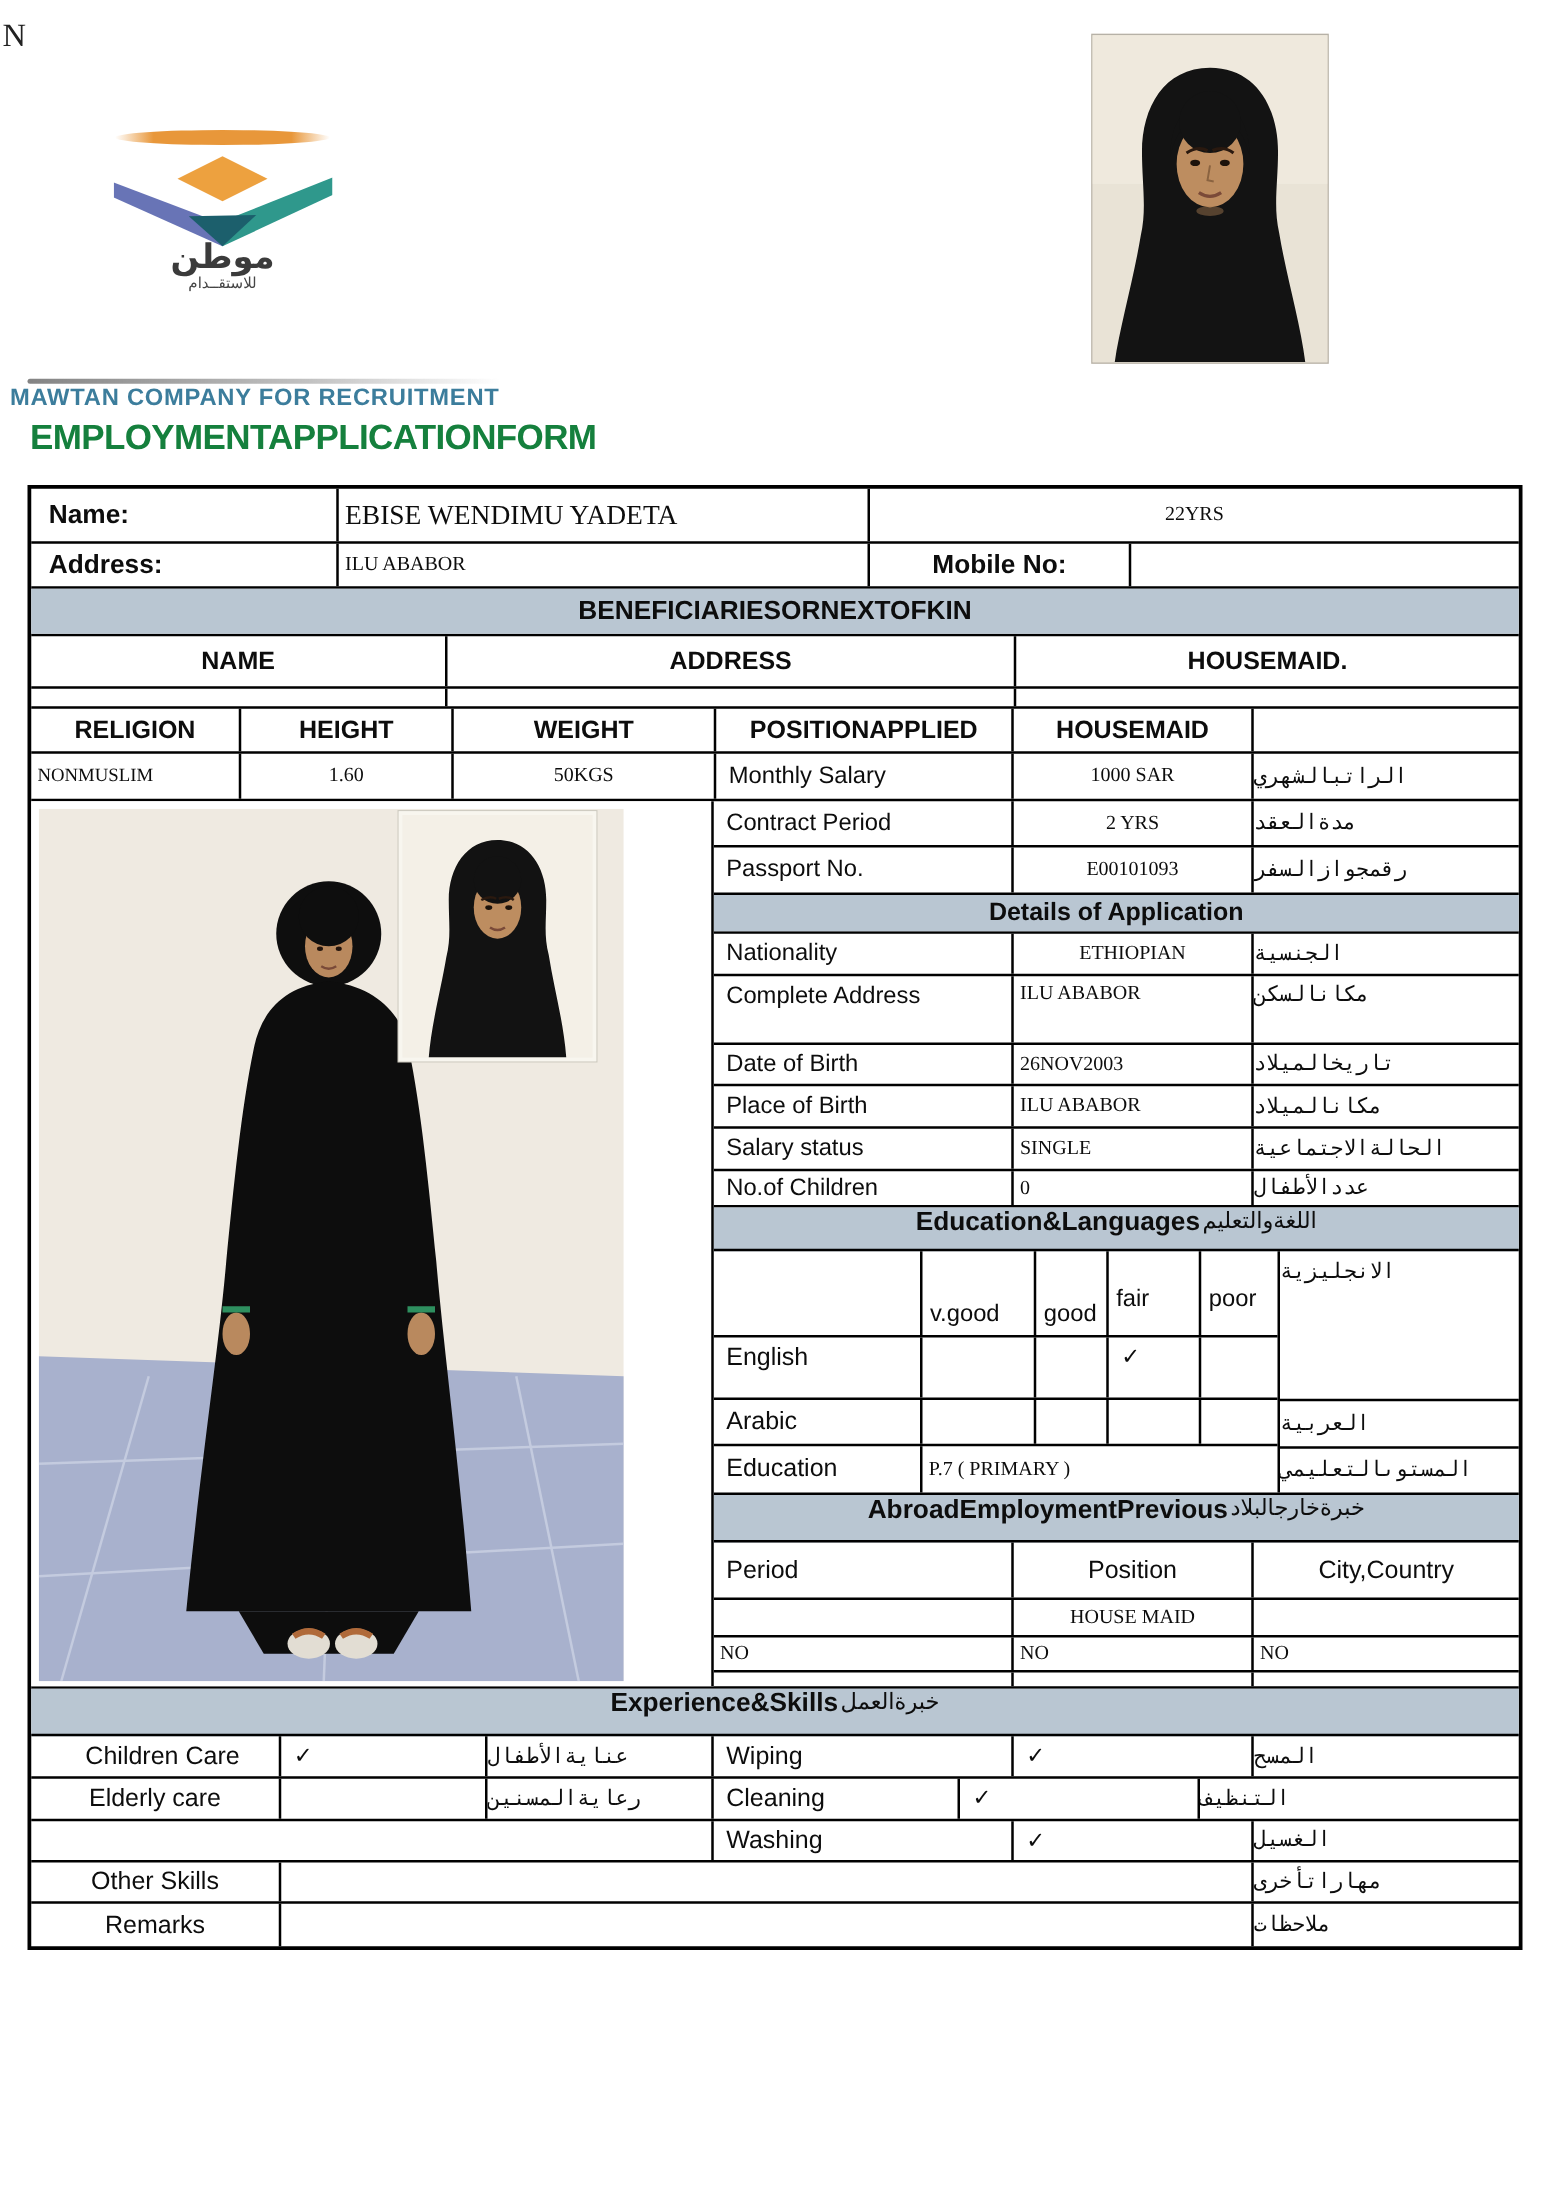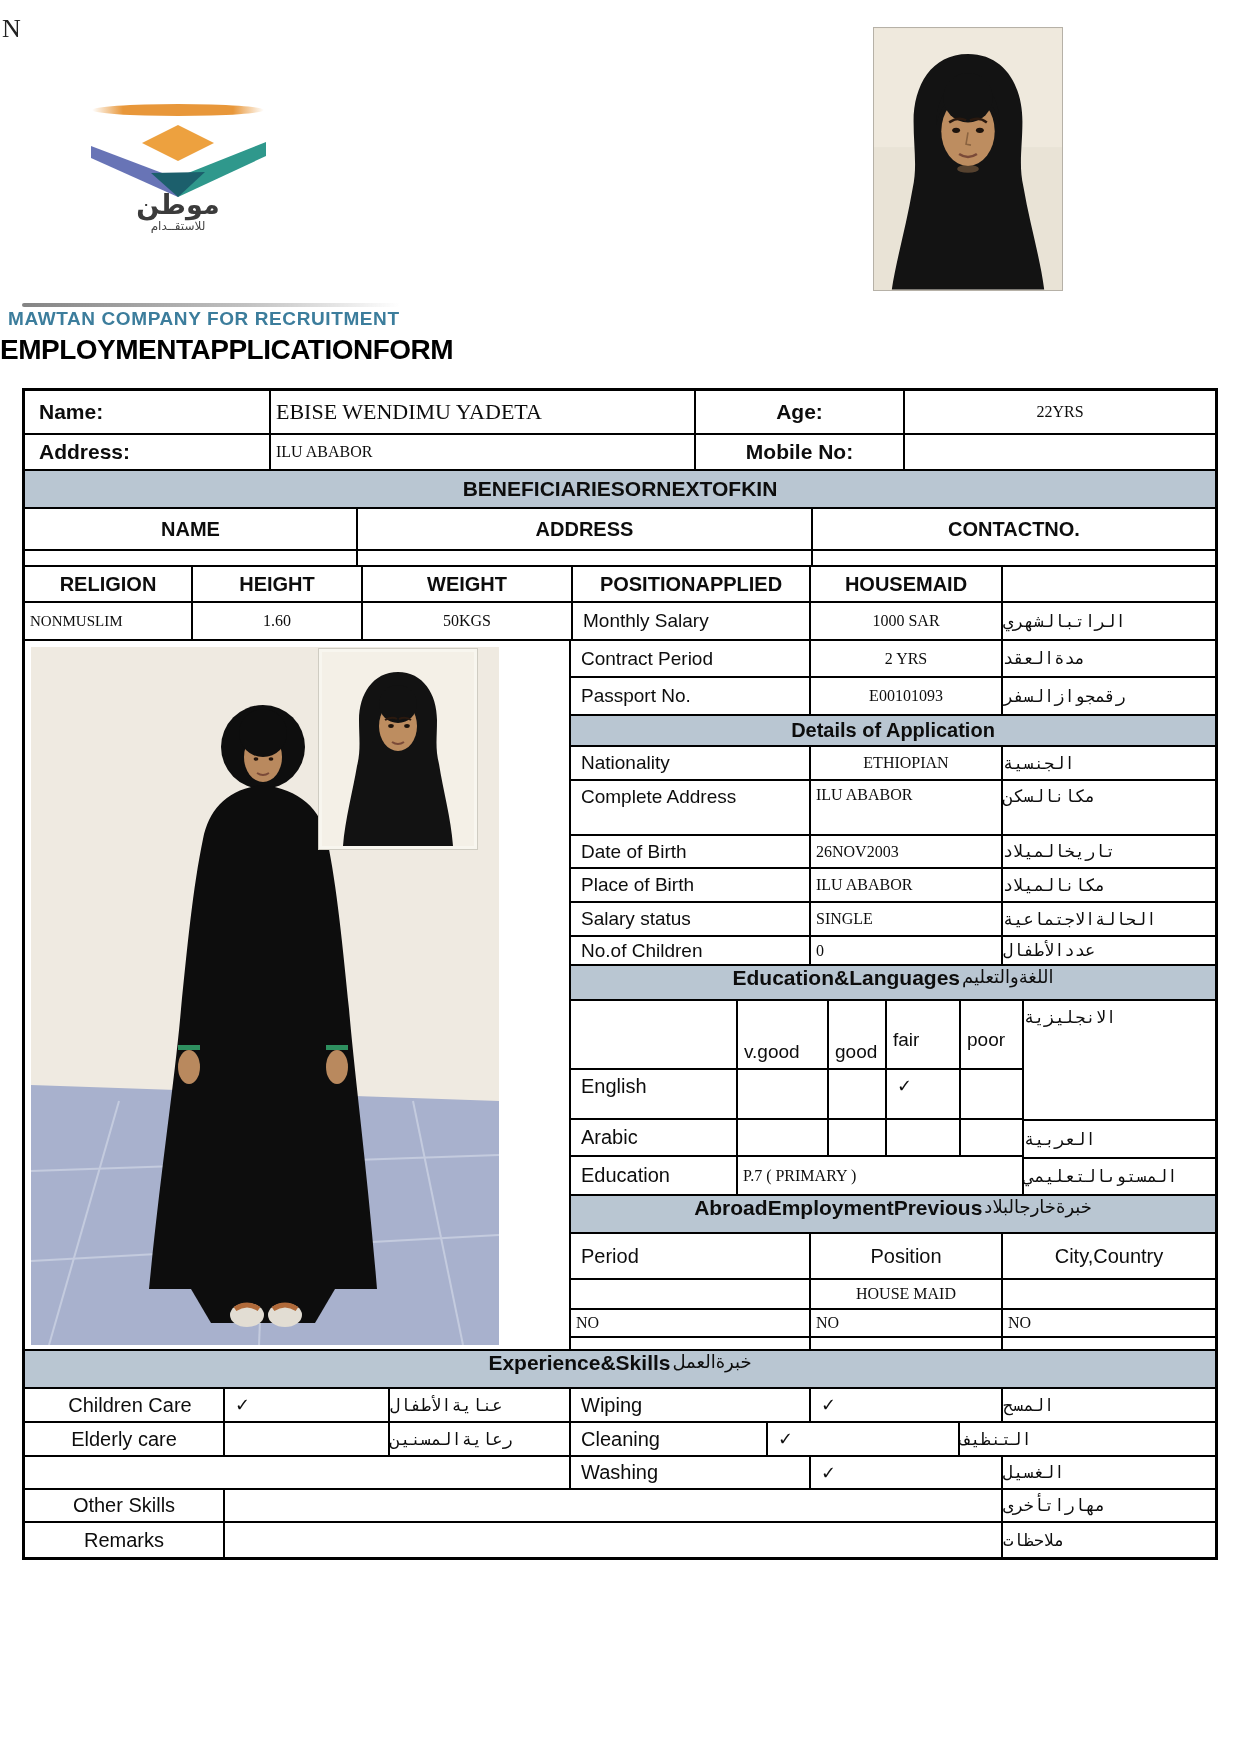--- a/index.html
+++ b/index.html
@@ -6,21 +6,21 @@
   html,body{width:1238px;height:1754px;background:#fff}
   body{position:relative;font-family:"Liberation Sans",sans-serif;color:#0d0d0d;overflow:hidden}
   .abs{position:absolute}
   
   #corner-n{left:2px;top:14px;font:26px "Liberation Serif",serif;color:#222}
   #logo{left:91px;top:101px;width:175px;height:132px}
   #logo-underline{left:22px;top:303px;width:378px;height:4px;
     background:linear-gradient(to right,rgba(90,90,90,.75),rgba(120,120,120,.45) 60%,rgba(140,140,140,0));
     border-radius:2px;filter:blur(.6px)}
   #company-name{left:8px;top:308px;font-size:19px;font-weight:700;color:#3c7d9c;letter-spacing:.6px}
-  #form-title{left:0;top:334px;font-size:28px;font-weight:800;color:#000000;letter-spacing:-.5px}
+  #form-title{left:24px;top:334px;font-size:28px;font-weight:800;color:#15803d;letter-spacing:-.5px}
   #photo-top{left:873px;top:27px;width:190px;height:264px;border:1px solid #b6b1a7;background:#e9e3d6}
   
   #tbl{position:absolute;left:22px;top:388px;width:1196px;border:3px solid #000;display:flex;flex-direction:column;background:#fff}
   .r{display:flex;width:100%;border-bottom:2px solid #000}
   .r.last{border-bottom:0}
   .rcol{display:flex;flex-direction:column;flex:1;min-width:0}
   .c{border-right:2px solid #000;display:flex;align-items:center;min-width:0;overflow:hidden}
   .c.last{border-right:0;flex:1}
   .ctr{justify-content:center}
   .hdr{background:#b9c6d2;font-weight:700;font-size:21px;justify-content:center;gap:2px}
@@ -87,39 +87,38 @@
 </div>
 
 <div class="abs" id="company-name">MAWTAN COMPANY FOR RECRUITMENT</div>
 <div class="abs" id="form-title">EMPLOYMENTAPPLICATIONFORM</div>
 
 <div id="tbl">
 
   <div class="r" style="height:44px">
     <div class="c flabel" style="width:246px">Name:</div>
     <div class="c val vleft" style="width:425px;font-size:22px">EBISE WENDIMU YADETA</div>
-    <div class="c flabel ctr" style="width:209px;padding-left:0">Age:</div>
     <div class="c last val">22YRS</div>
   </div>
 
   <div class="r" style="height:36px">
     <div class="c flabel" style="width:246px">Address:</div>
     <div class="c val vleft" style="width:425px">ILU ABABOR</div>
     <div class="c flabel ctr" style="width:209px;padding-left:0">Mobile No:</div>
     <div class="c last val"></div>
   </div>
 
   <div class="r" style="height:38px">
     <div class="c last hdr">BENEFICIARIESORNEXTOFKIN</div>
   </div>
 
   <div class="r" style="height:42px">
     <div class="c colhd" style="width:333px">NAME</div>
     <div class="c colhd" style="width:455px">ADDRESS</div>
-    <div class="c last colhd">CONTACTNO.</div>
+    <div class="c last colhd">HOUSEMAID.</div>
   </div>
   <div class="r" style="height:16px">
     <div class="c" style="width:333px"></div>
     <div class="c" style="width:455px"></div>
     <div class="c last"></div>
   </div>
 
   <div class="r" style="height:36px">
     <div class="c colhd" style="width:168px">RELIGION</div>
     <div class="c colhd" style="width:170px">HEIGHT</div>

